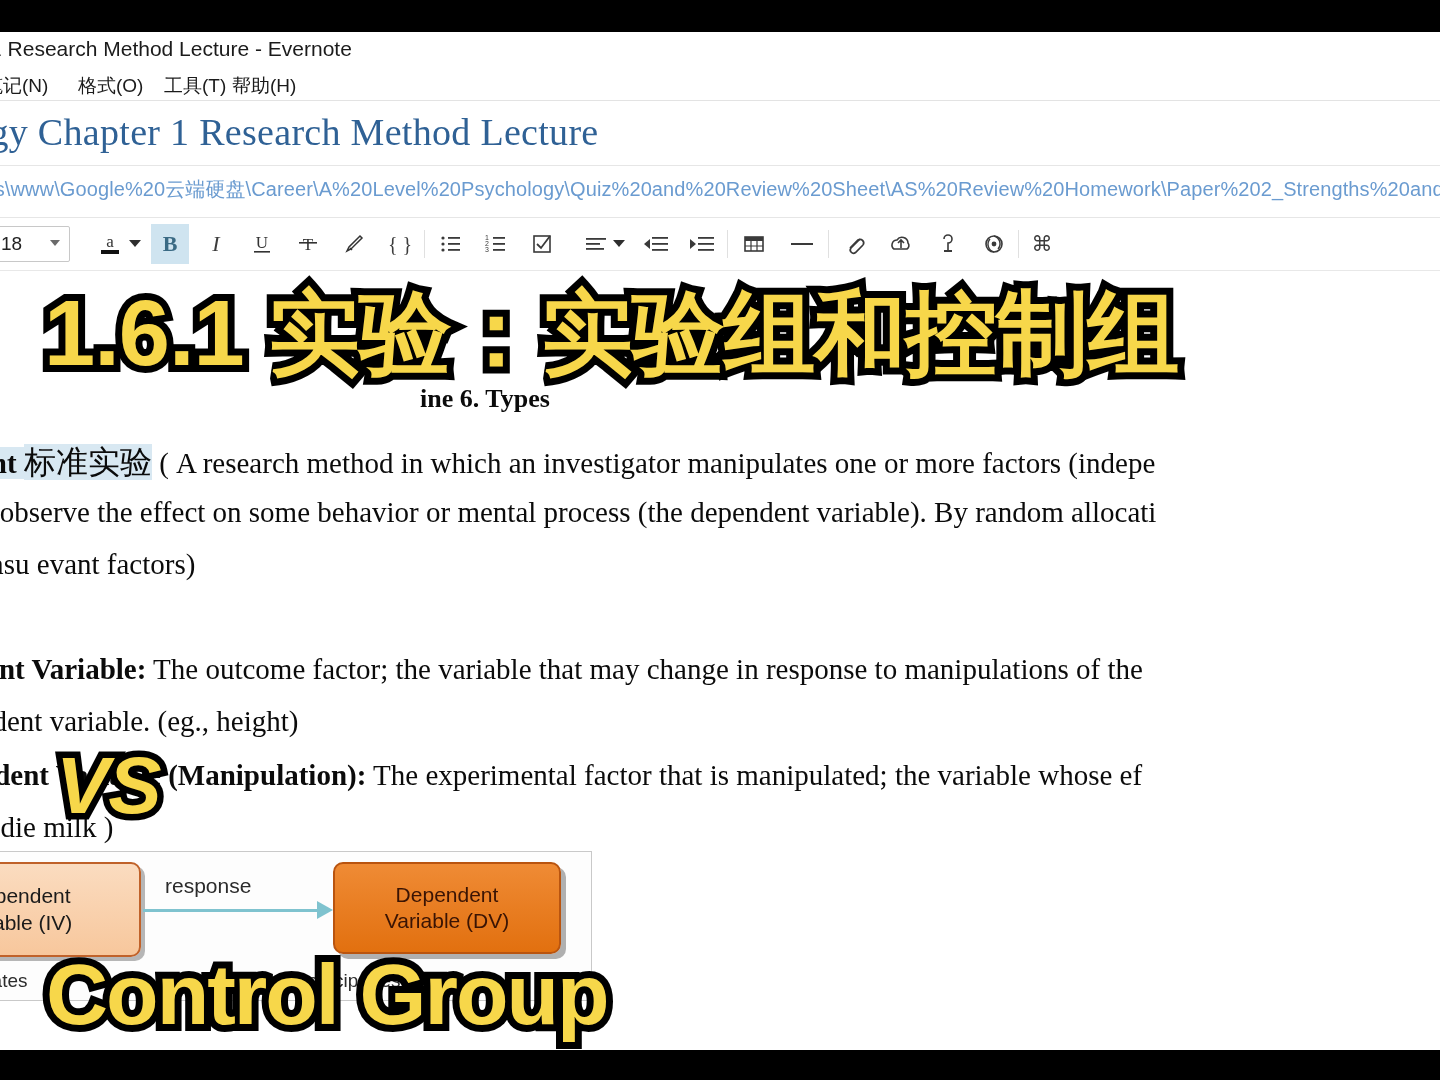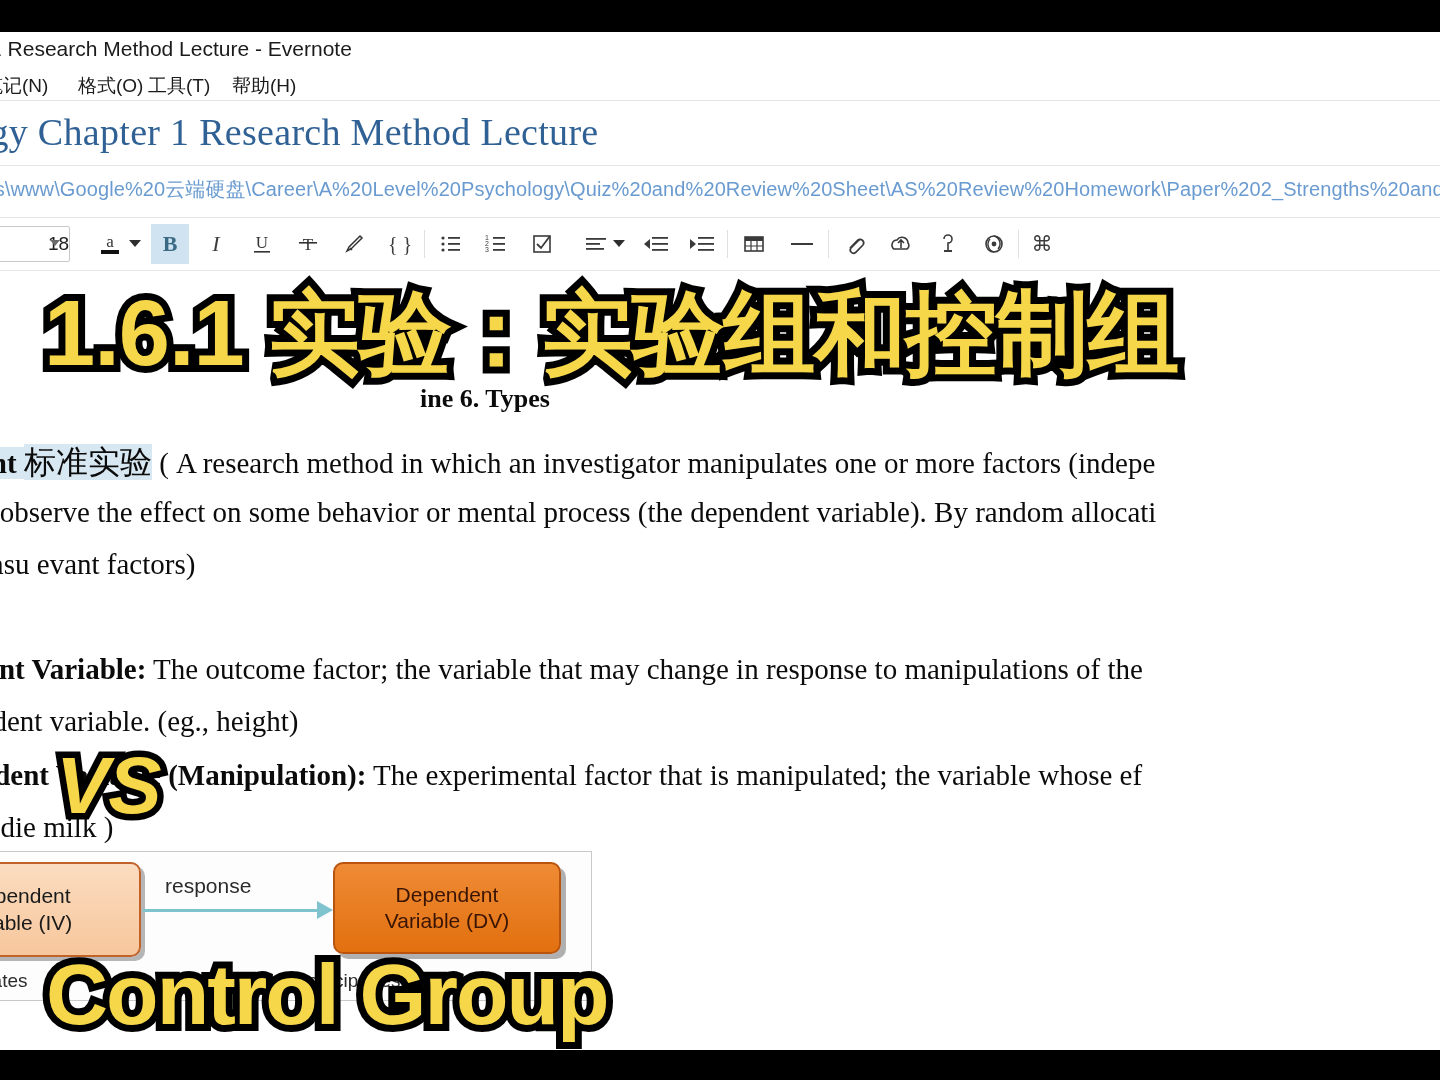--- a/index.html
+++ b/index.html
@@ -97,21 +97,20 @@
   .fontsize-box {
     position: absolute; left: -14px; top: 8px;
     width: 84px; height: 36px;
     border: 1px solid #c8c8c8; border-radius: 2px;
     background: #fff;
     display: flex; align-items: center;
   }
   .fontsize-val {
     position: absolute; left: 14px; font-size: 19px; color: #222;
     font-family: "Liberation Sans", sans-serif;
-    padding-left: 47px;
   }
   .fontsize-caret {
     position: absolute; right: 9px; top: 13px;
     width: 0; height: 0;
     border-left: 5px solid transparent; border-right: 5px solid transparent;
     border-top: 6px solid #6a6a6a;
   }
   .tb-sep {
     position: absolute; top: 12px; width: 1px; height: 28px; background: #e0e0e0;
   }
@@ -232,21 +231,21 @@
 
   <div id="app">
 
     <div class="titlebar">
       <div class="title-text">pter 1 Research Method Lecture - Evernote</div>
     </div>
 
     <div class="menubar">
       <div class="menu-item" style="left:-16px">笔记(N)</div>
       <div class="menu-item" style="left:78px">格式(O)</div>
-      <div class="menu-item" style="left:148px">工具(T)</div>
+      <div class="menu-item" style="left:164px">工具(T)</div>
       <div class="menu-item" style="left:232px">帮助(H)</div>
     </div>
     <div class="menu-sep"></div>
 
     <div class="note-title">ology Chapter 1 Research Method Lecture</div>
     <div class="note-title-rule"></div>
 
     <div class="note-path">rs\www\Google%20云端硬盘\Career\A%20Level%20Psychology\Quiz%20and%20Review%20Sheet\AS%20Review%20Homework\Paper%202_Strengths%20and%20Weak</div>
     <div class="path-rule"></div>
 

